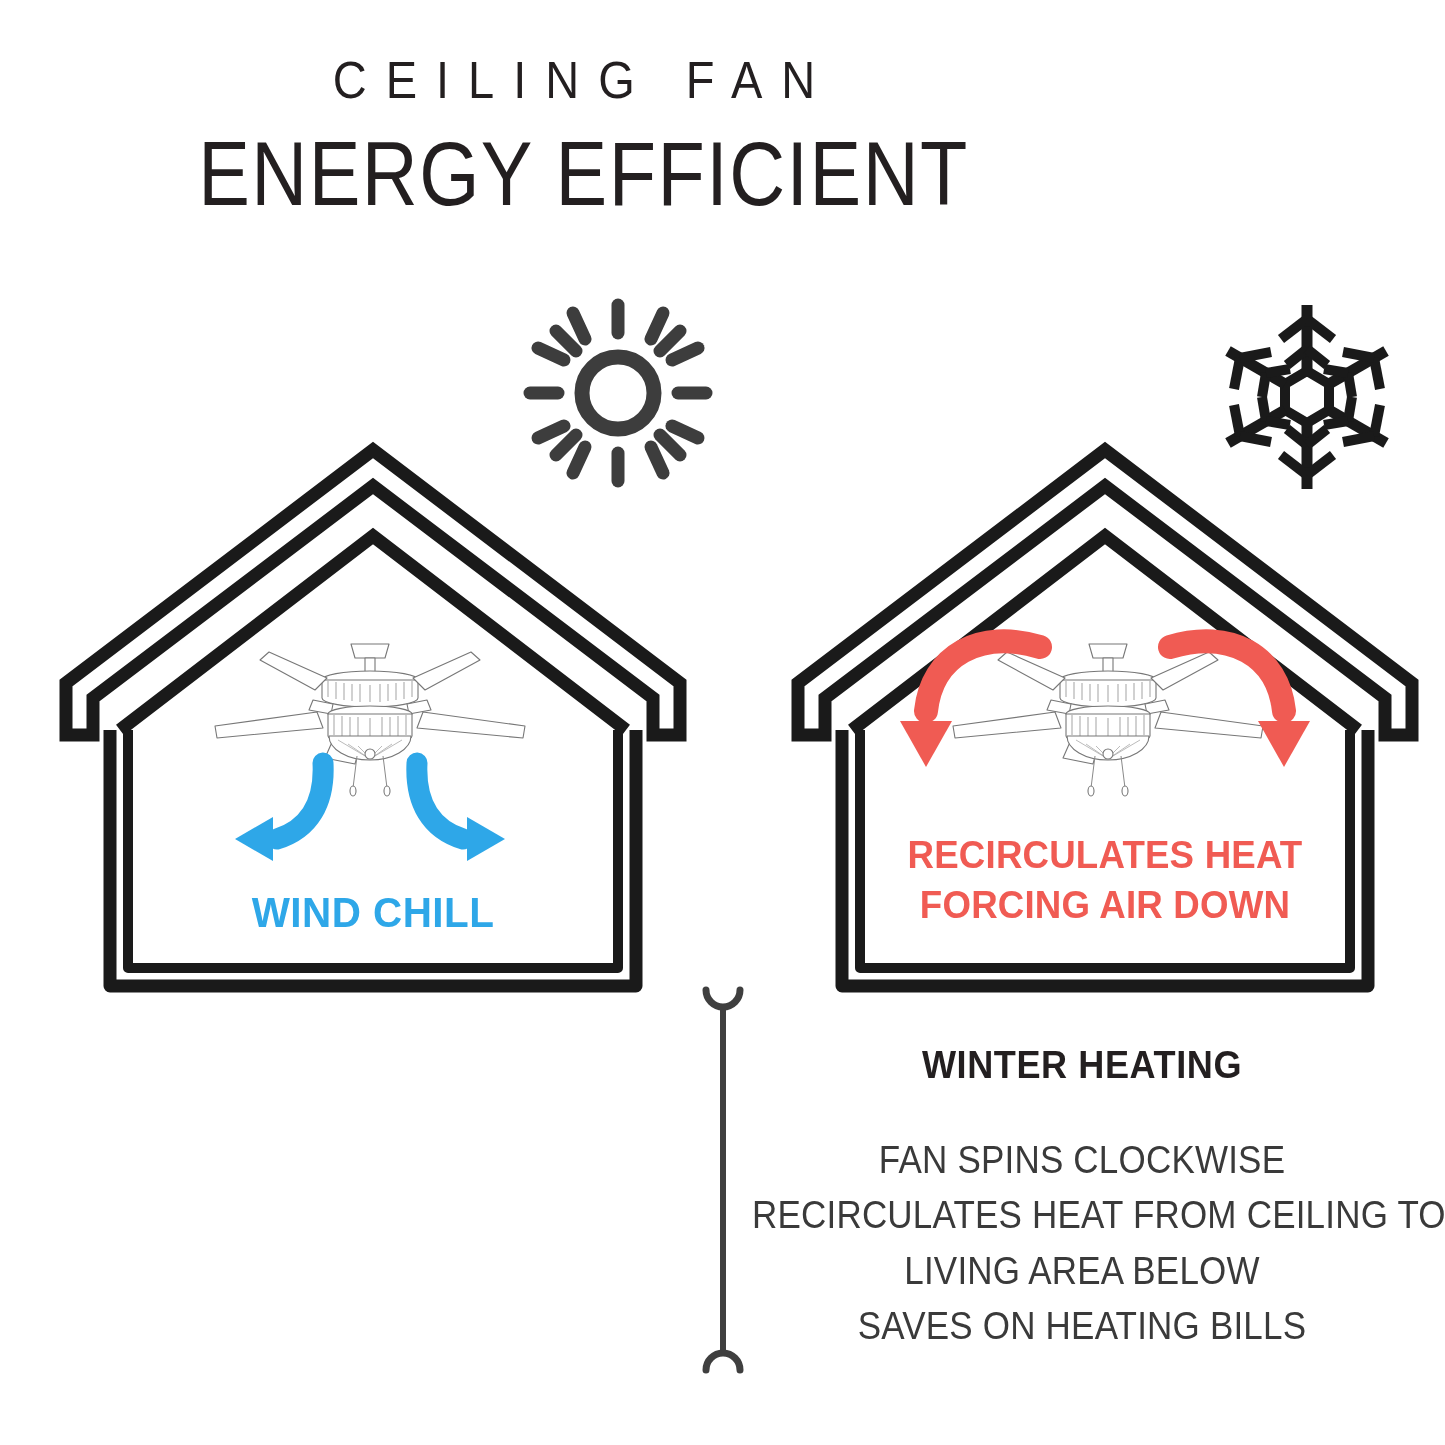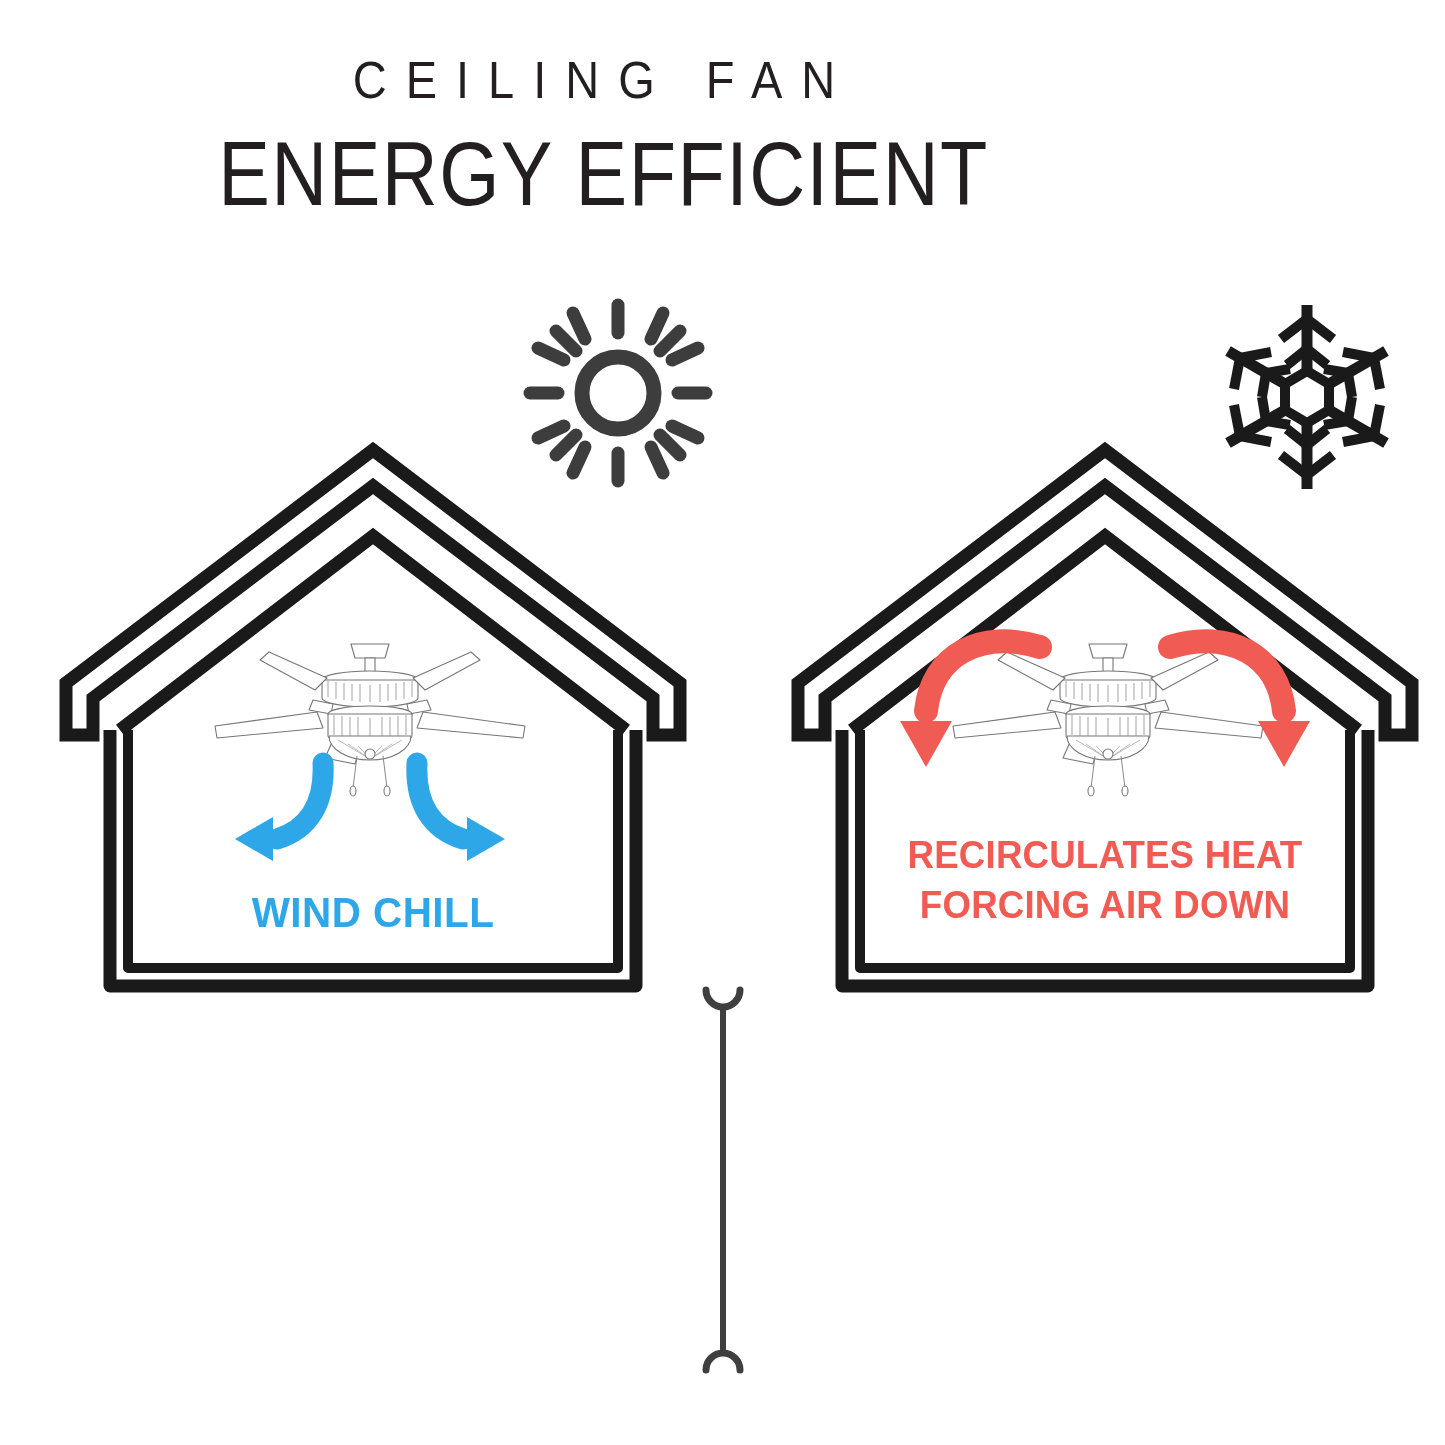--- a/index.html
+++ b/index.html
@@ -23,21 +23,20 @@
     background: #ffffff;
   }
 
   
   .header {
     position: absolute;
     top: 52px;
     left: 0;
     width: 1167px;
     text-align: center;
-    margin-left: 20px;
   }
   .eyebrow {
     font-family: "Liberation Sans", sans-serif;
     font-weight: 300;
     font-size: 47px;
     letter-spacing: 19px;
     color: #231f20;
     line-height: 1.05;
     white-space: nowrap;
     transform: scaleY(1.12);
@@ -453,14 +452,23 @@
 
   <div class="divider">
     <svg viewBox="0 0 58 400" xmlns="http://www.w3.org/2000/svg">
       <path d="M12 10 A17 17 0 0 0 46 10" fill="none" stroke="#3f3f3f" stroke-width="7" stroke-linecap="round"></path>
       <line x1="29" y1="26" x2="29" y2="374" stroke="#3f3f3f" stroke-width="6"></line>
       <path d="M12 390 A17 17 0 0 1 46 390" fill="none" stroke="#3f3f3f" stroke-width="7" stroke-linecap="round"></path>
     </svg>
   </div>
 
 
+  <div class="column right">
+    <div class="col-title">WINTER HEATING</div>
+    <div class="col-body">
+      <div>FAN SPINS CLOCKWISE</div>
+      <div>RECIRCULATES HEAT FROM CEILING TO</div>
+      <div>LIVING AREA BELOW</div>
+      <div>SAVES ON HEATING BILLS</div>
+    </div>
+  </div>
 
 </div>
 
 </body></html>

